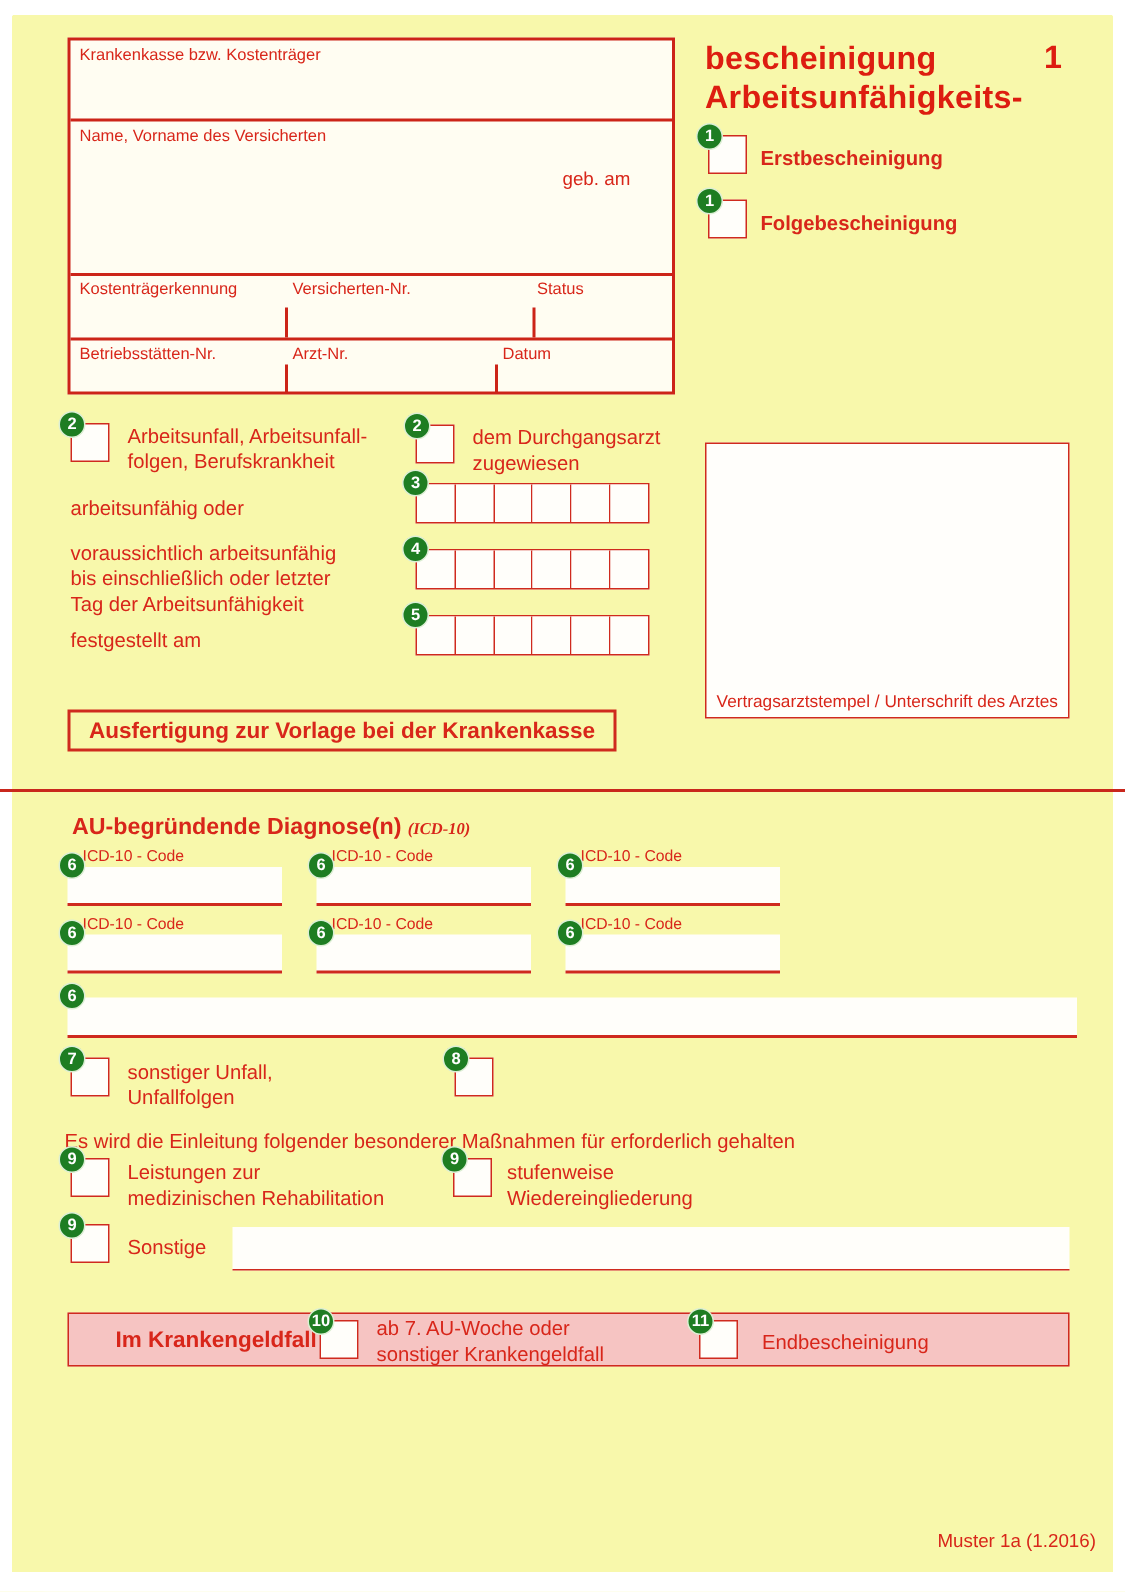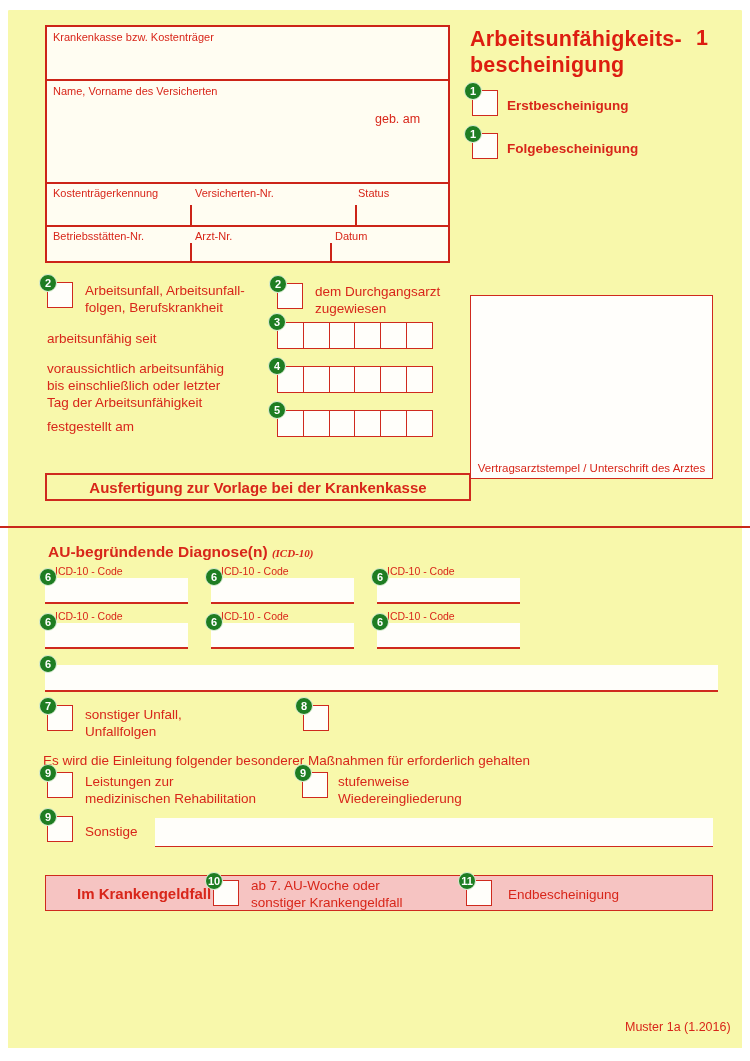--- a/index.html
+++ b/index.html
@@ -32,21 +32,21 @@
   .dgrid { position:absolute; width:156px; height:27px; display:flex;
            border:1.5px solid #cf2a1e; background:#fffefa; z-index:2; }
   .dcell { flex:1 1 0; border-right:1px solid #cf2a1e; background:#fffefa; cursor:text; }
   .dcell:last-child { border-right:none; }
   
   .stamp { position:absolute; left:462px; top:285px; width:243px; height:184px;
            background:#fffefb; border:1.5px solid #cf2a1e; }
   .stamp-lbl { position:absolute; bottom:4px; left:0; width:100%; text-align:center;
                color:#d8261a; font-size:11.5px; }
   
-  .banner1 { position:absolute; left:37px; top:463px; width:426px; height:28px;
+  .banner1 { position:absolute; left:37px; top:463px; width:366px; height:28px;
              border:2px solid #cf2a1e; display:flex; align-items:center; justify-content:center; }
   .banner1 span { color:#d8261a; font-weight:bold; font-size:15px; }
   .divider { position:absolute; left:0; top:526px; width:750px; height:2px; background:#c9271c; }
   
   .icdbox { position:absolute; width:143px; height:26px; background:#fffefa;
             border-bottom:2px solid #cf2a1e; z-index:1; cursor:text; }
   .icdlbl { position:absolute; color:#d8261a; font-size:10.5px; white-space:nowrap; z-index:2; }
   .ufield { position:absolute; background:#fffefa; border-bottom:1.5px solid #cf2a1e; cursor:text; }
   
   .pink { position:absolute; left:37px; top:865px; width:668px; height:36px;
@@ -80,22 +80,22 @@
       <div class="pline" style="top:198px;"></div>
 
       <div class="lbl sm" style="left:6px; top:203px;">Betriebsstätten-Nr.</div>
       <div class="lbl sm" style="left:148px; top:203px;">Arzt-Nr.</div>
       <div class="lbl sm" style="left:288px; top:203px;">Datum</div>
       <div class="ptick" style="left:143px; top:216px; height:19px;"></div>
       <div class="ptick" style="left:283px; top:216px; height:19px;"></div>
     </div>
 
     <div class="title">
+      <div>bescheinigung</div>
       <div>Arbeitsunfähigkeits-</div>
-      <div>bescheinigung</div>
     </div>
     <div class="pageno">1</div>
 
     <span class="badge" style="left:456px; top:72px;">1</span>
     <span class="cb" style="left:464px; top:80px;"></span>
     <div class="lbl b" style="left:499px; top:87px;">Erstbescheinigung</div>
 
     <span class="badge" style="left:456px; top:115px;">1</span>
     <span class="cb" style="left:464px; top:123px;"></span>
     <div class="lbl b" style="left:499px; top:130px;">Folgebescheinigung</div>
@@ -107,21 +107,21 @@
       <div>folgen, Berufskrankheit</div>
     </div>
 
     <span class="badge" style="left:261px; top:265px;">2</span>
     <span class="cb" style="left:269px; top:273px;"></span>
     <div class="lbl" style="left:307px; top:273px;">
       <div>dem Durchgangsarzt</div>
       <div>zugewiesen</div>
     </div>
 
-    <div class="lbl" style="left:39px; top:320px;">arbeitsunfähig seit</div>
+    <div class="lbl" style="left:39px; top:320px;">arbeitsunfähig oder</div>
     <span class="badge" style="left:260px; top:303px;">3</span>
     <div class="dgrid" style="left:269px; top:312px;">
       <div class="dcell"></div>
         <div class="dcell"></div>
         <div class="dcell"></div>
         <div class="dcell"></div>
         <div class="dcell"></div>
         <div class="dcell"></div>
     </div>
 

